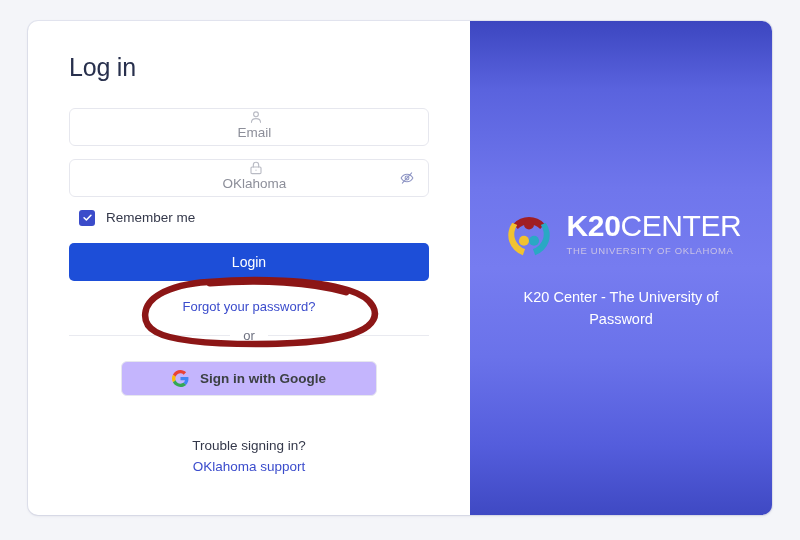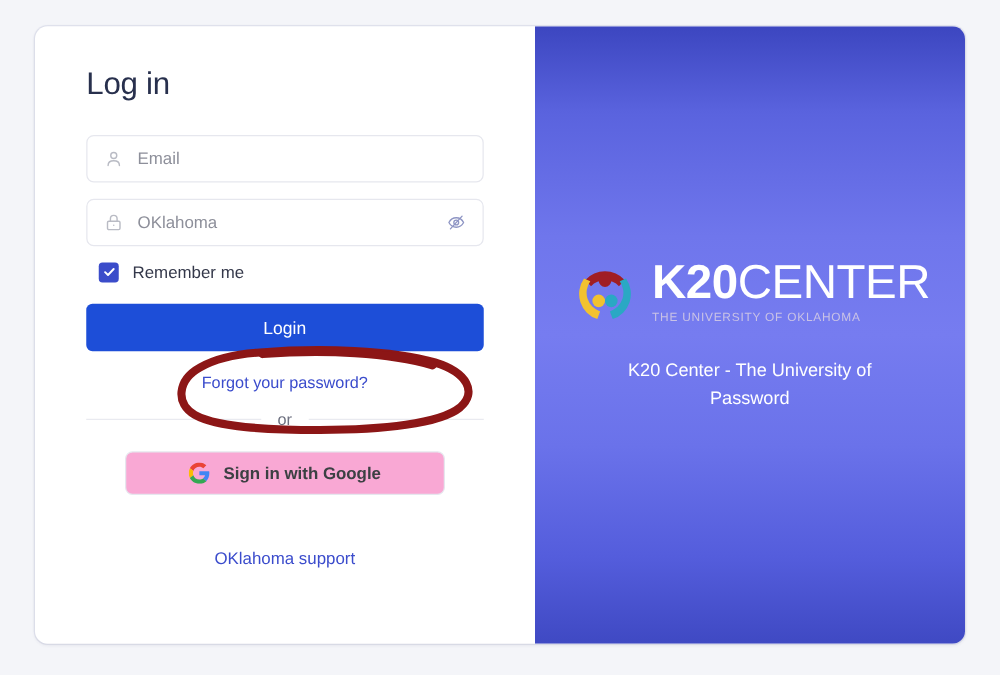--- a/index.html
+++ b/index.html
@@ -50,20 +50,21 @@
   .field {
     position: relative;
     height: 38px;
     border: 1px solid #e6e7ee;
     border-radius: 6px;
     background: #fff;
     display: flex;
     align-items: center;
     margin-bottom: 13px;
     box-sizing: border-box;
+    flex-direction: column;
   }
   .field .lead-icon {
     width: 16px;
     height: 16px;
     margin-left: 13px;
     flex: 0 0 auto;
     color: #b9bbc4;
     display: block;
   }
   .field .placeholder {
@@ -168,21 +169,21 @@
     color: #6e7180;
   }
 
   
   #google-button {
     margin: 18px auto 0 auto;
     width: 256px;
     height: 35px;
     border: 1px solid #e6e7ee;
     border-radius: 6px;
-    background: #f9a8d4;
+    background: #c4b5fd;
     display: flex;
     align-items: center;
     justify-content: center;
     cursor: pointer;
     font-family: "Liberation Sans", sans-serif;
   }
   #google-icon { width: 17px; height: 17px; display:block; }
   #google-label {
     margin-left: 11px;
     font-size: 13.5px;
@@ -227,21 +228,21 @@
   }
 
   #brand-logo-row {
     display: flex;
     align-items: center;
     margin-bottom: 24px;
   }
   #brand-logo-mark { width: 56px; height: 56px; display: block; flex: 0 0 auto; }
   #brand-wordmark-block { margin-left: 10px; }
   #brand-wordmark {
-    font-size: 38px;
+    font-size: 30px;
     line-height: 1;
     color: #ffffff;
     letter-spacing: -0.4px;
     white-space: nowrap;
   }
   #brand-wordmark .wm-bold { font-weight: bold; }
   #brand-wordmark .wm-light { font-weight: normal; }
   #brand-tagline {
     font-size: 9.5px;
     color: #c9c2e6;
@@ -319,20 +320,21 @@
       <svg id="google-icon" viewBox="0 0 48 48">
         <path fill="#EA4335" d="M24 9.5c3.5 0 6.6 1.2 9 3.6l6.7-6.7C35.6 2.6 30.2 0 24 0 14.6 0 6.5 5.4 2.6 13.2l7.8 6.1C12.3 13.2 17.6 9.5 24 9.5z"></path>
         <path fill="#4285F4" d="M46.5 24.5c0-1.6-.15-3.2-.43-4.7H24v9.1h12.7c-.6 3-2.3 5.6-4.9 7.3l7.6 5.9c4.4-4.1 7.1-10.2 7.1-17.6z"></path>
         <path fill="#FBBC05" d="M10.4 28.7c-.5-1.5-.8-3.1-.8-4.7s.3-3.2.8-4.7l-7.8-6.1C.95 16.3 0 20 0 24s.95 7.7 2.6 10.8l7.8-6.1z"></path>
         <path fill="#34A853" d="M24 48c6.5 0 11.9-2.1 15.9-5.8l-7.6-5.9c-2.1 1.4-4.8 2.3-8.3 2.3-6.4 0-11.7-3.7-13.6-9.8l-7.8 6.1C6.5 42.6 14.6 48 24 48z"></path>
       </svg>
       <span id="google-label">Sign in with Google</span>
     </button>
 
     <div id="support-block">
+      <div id="support-question">Trouble signing in?</div>
       <a id="contact-support-link" href="#">OKlahoma support</a>
     </div>
 
   </div>
 
   <div id="brand-pane">
 
     <div id="brand-logo-row">
       <svg id="brand-logo-mark" viewBox="0 0 100 100">
 

